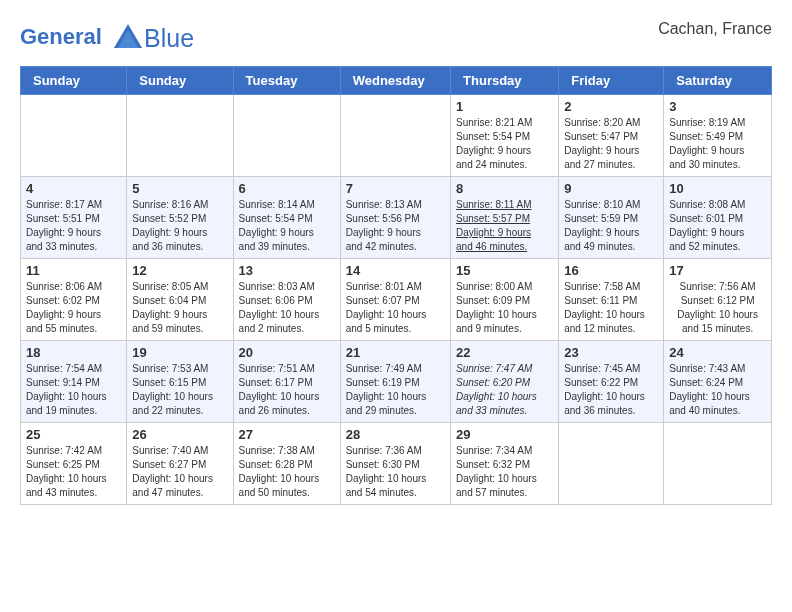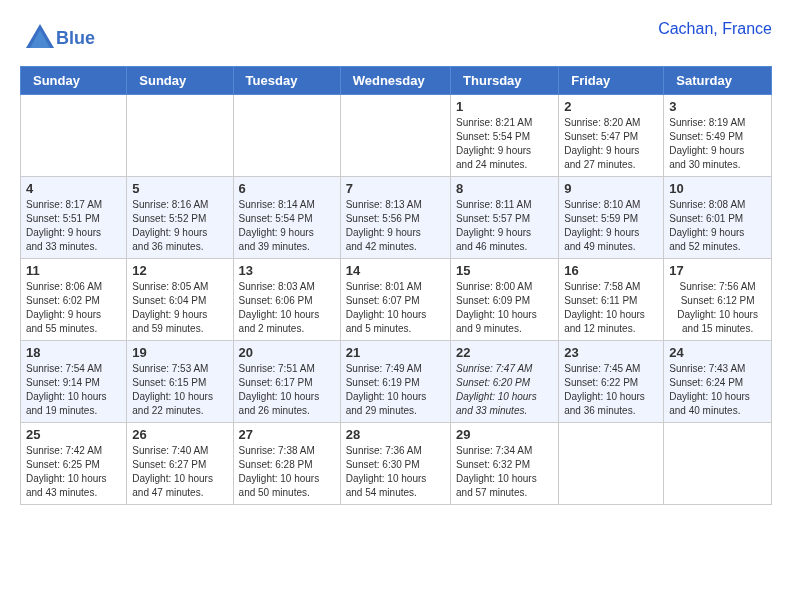--- a/index.html
+++ b/index.html
@@ -23,21 +23,21 @@
     .title-block {
       text-align: right;
     }
     .month-title {
       font-size: 36px;
       font-weight: bold;
       color: #333;
     }
     .location {
       font-size: 16px;
-      color: #1d4ed8;
+      color: #404040;
     }
     .calendar {
       width: 100%;
       border-collapse: collapse;
       border: 1px solid #ccc;
     }
     .calendar th {
       background-color: #3a6fc4;
       color: #fff;
       font-size: 13px;
@@ -73,26 +73,27 @@
     }
   </style>
 </head>
 <body>
 
 <div class="header">
   <div class="logo">
     <div>
       <div style="display:flex;align-items:center;">
         <div style="font-size:22px;font-weight:bold;color:#333;line-height:1.1;">
+          <span style="color:#3a6fc4;">General</span>
           <svg width="36" height="36" viewBox="0 0 36 36" style="vertical-align:middle;margin:0 2px;">
             <polygon points="18,4 32,28 4,28" fill="#3a6fc4"></polygon>
             <polygon points="18,10 28,28 8,28" fill="#5ba3e0" opacity="0.5"></polygon>
           </svg>
         </div>
-        <div style="font-size:18px;font-weight:bold;color:#3a6fc4;margin-left:-4px;">Blue</div>
+        <div style="font-size:25px;font-weight:normal;color:#3a6fc4;margin-left:-4px;">Blue</div>
       </div>
     </div>
   </div>
   <div class="title-block">
     <div class="location">Cachan, France</div>
   </div>
 </div>
 
 <table class="calendar">
   <thead>
@@ -158,21 +159,21 @@
         </td>
         <td>
           <div class="day-num">7</div>
           <div class="day-info" style="white-space: pre-line;">Sunrise: 8:13 AM
 Sunset: 5:56 PM
 Daylight: 9 hours
 and 42 minutes.</div>
         </td>
         <td>
           <div class="day-num">8</div>
-          <div class="day-info" style="white-space: pre-line;">Sunrise: 8:11 AM
+          <div class="day-info" style="white-space: pre-line; text-decoration: underline;">Sunrise: 8:11 AM
 Sunset: 5:57 PM
 Daylight: 9 hours
 and 46 minutes.</div>
         </td>
         <td>
           <div class="day-num">9</div>
           <div class="day-info" style="white-space: pre-line;">Sunrise: 8:10 AM
 Sunset: 5:59 PM
 Daylight: 9 hours
 and 49 minutes.</div>

